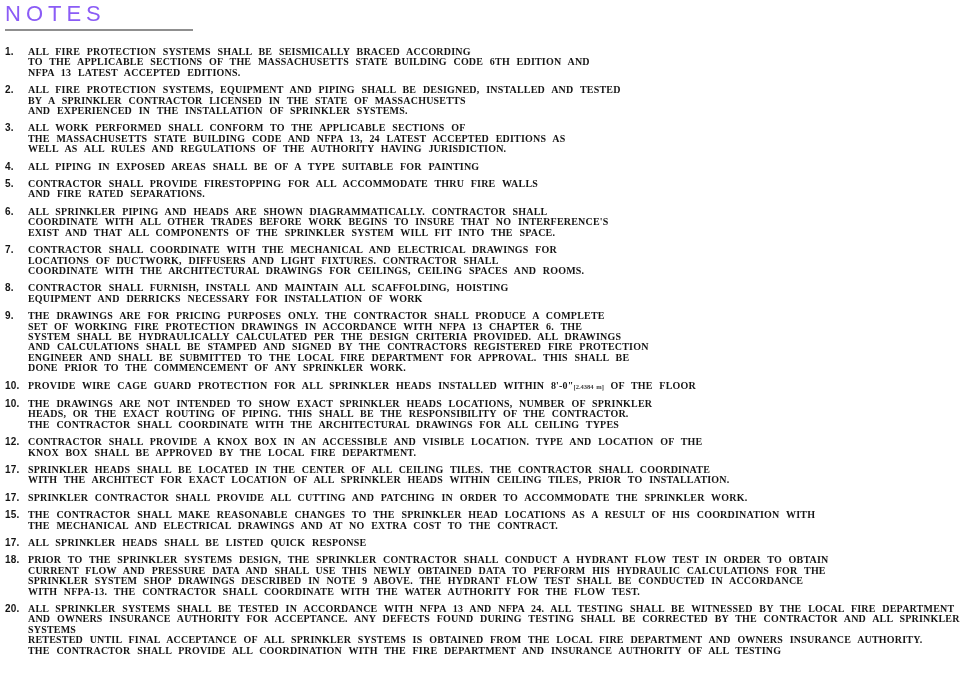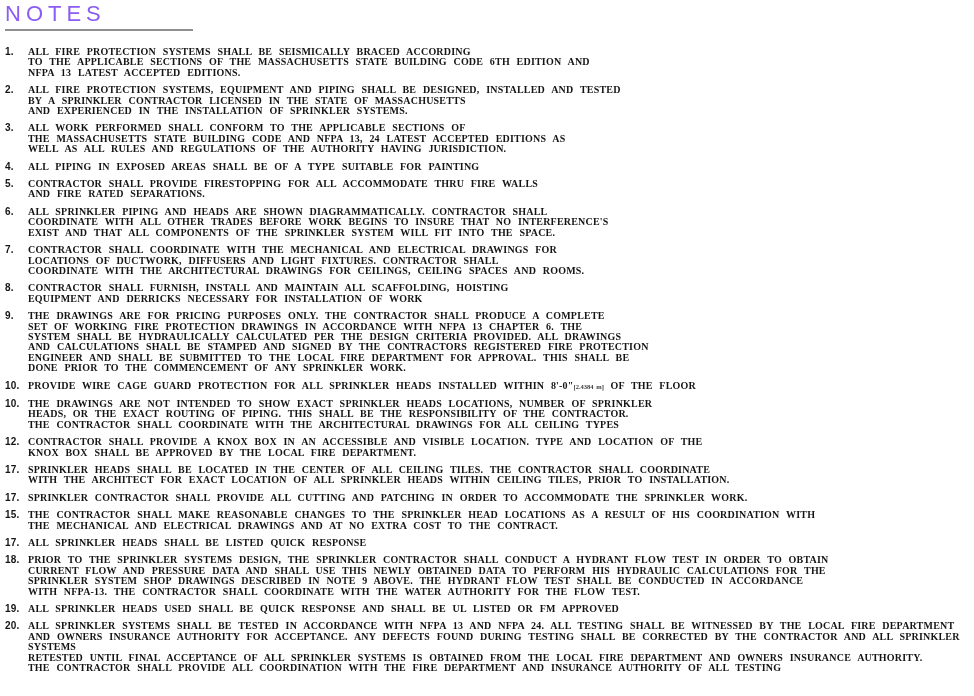--- a/index.html
+++ b/index.html
@@ -154,24 +154,20 @@
         <span class="txt">ALL SPRINKLER HEADS SHALL BE LISTED QUICK RESPONSE</span>
       </div>
       <div class="note">
         <span class="num">18.</span>
         <span class="txt">PRIOR TO THE SPRINKLER SYSTEMS DESIGN, THE SPRINKLER CONTRACTOR SHALL CONDUCT A HYDRANT FLOW TEST IN ORDER TO OBTAIN
 CURRENT FLOW AND PRESSURE DATA AND SHALL USE THIS NEWLY OBTAINED DATA TO PERFORM HIS HYDRAULIC CALCULATIONS FOR THE
 SPRINKLER SYSTEM SHOP DRAWINGS DESCRIBED IN NOTE 9 ABOVE. THE HYDRANT FLOW TEST SHALL BE CONDUCTED IN ACCORDANCE
 WITH NFPA-13. THE CONTRACTOR SHALL COORDINATE WITH THE WATER AUTHORITY FOR THE FLOW TEST.</span>
       </div>
       <div class="note">
-        <span class="num">19.</span>
-        <span class="txt">ALL SPRINKLER HEADS USED SHALL BE QUICK RESPONSE AND SHALL BE UL LISTED OR FM APPROVED</span>
-      </div>
-      <div class="note">
         <span class="num">20.</span>
         <span class="txt">ALL SPRINKLER SYSTEMS SHALL BE TESTED IN ACCORDANCE WITH NFPA 13 AND NFPA 24. ALL TESTING SHALL BE WITNESSED BY THE LOCAL FIRE DEPARTMENT
 AND OWNERS INSURANCE AUTHORITY FOR ACCEPTANCE. ANY DEFECTS FOUND DURING TESTING SHALL BE CORRECTED BY THE CONTRACTOR AND ALL SPRINKLER SYSTEMS
 RETESTED UNTIL FINAL ACCEPTANCE OF ALL SPRINKLER SYSTEMS IS OBTAINED FROM THE LOCAL FIRE DEPARTMENT AND OWNERS INSURANCE AUTHORITY.
 THE CONTRACTOR SHALL PROVIDE ALL COORDINATION WITH THE FIRE DEPARTMENT AND INSURANCE AUTHORITY OF ALL TESTING</span>
       </div>
     </div>
 </div>
 
 </body></html>

